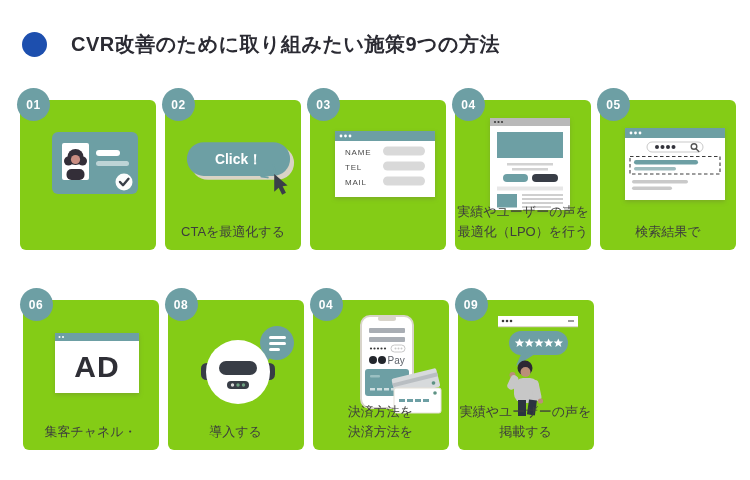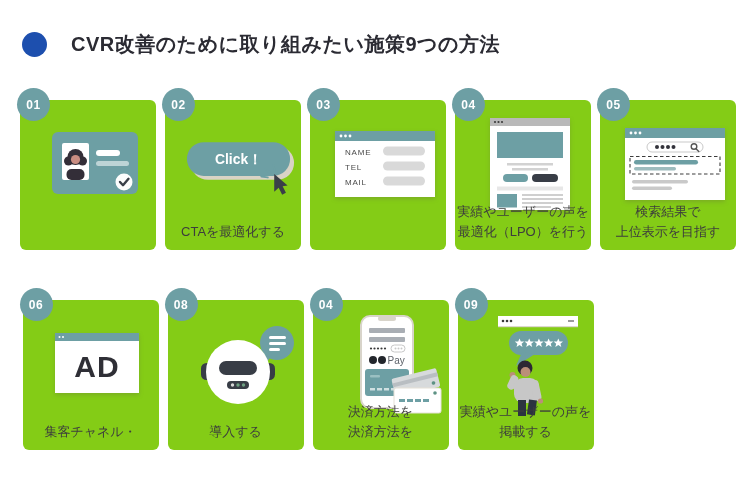--- a/index.html
+++ b/index.html
@@ -141,21 +141,20 @@
           <path d="M77,26.7 l2.8,2.8" stroke="#555555" stroke-width="1.4" stroke-linecap="round"></path>
           <rect x="11" y="34.5" width="90" height="17.5" fill="none" stroke="#3c3c3c" stroke-width="1.1" stroke-dasharray="3.5,2.5"></rect>
           <rect x="15" y="38" width="64" height="4.5" rx="2.2" fill="#6d9fa4"></rect>
           <rect x="15" y="45" width="42" height="3.5" rx="1.7" fill="#9dbcbe"></rect>
           <rect x="13" y="58" width="56" height="3.5" rx="1.7" fill="#c9c9c9"></rect>
           <rect x="13" y="64.5" width="40" height="3.5" rx="1.7" fill="#c9c9c9"></rect>
         </svg>
       </div>
       <div class="label">
         <div>検索結果で</div>
-        <div>上位表示を目指す</div>
       </div>
     </div>
   </div>
 
   <div class="row row2">
 
     <div class="card">
       <div class="num">06</div>
       <div class="illo">
         <svg width="100" height="74" viewBox="0 0 100 74" class="shadow">

